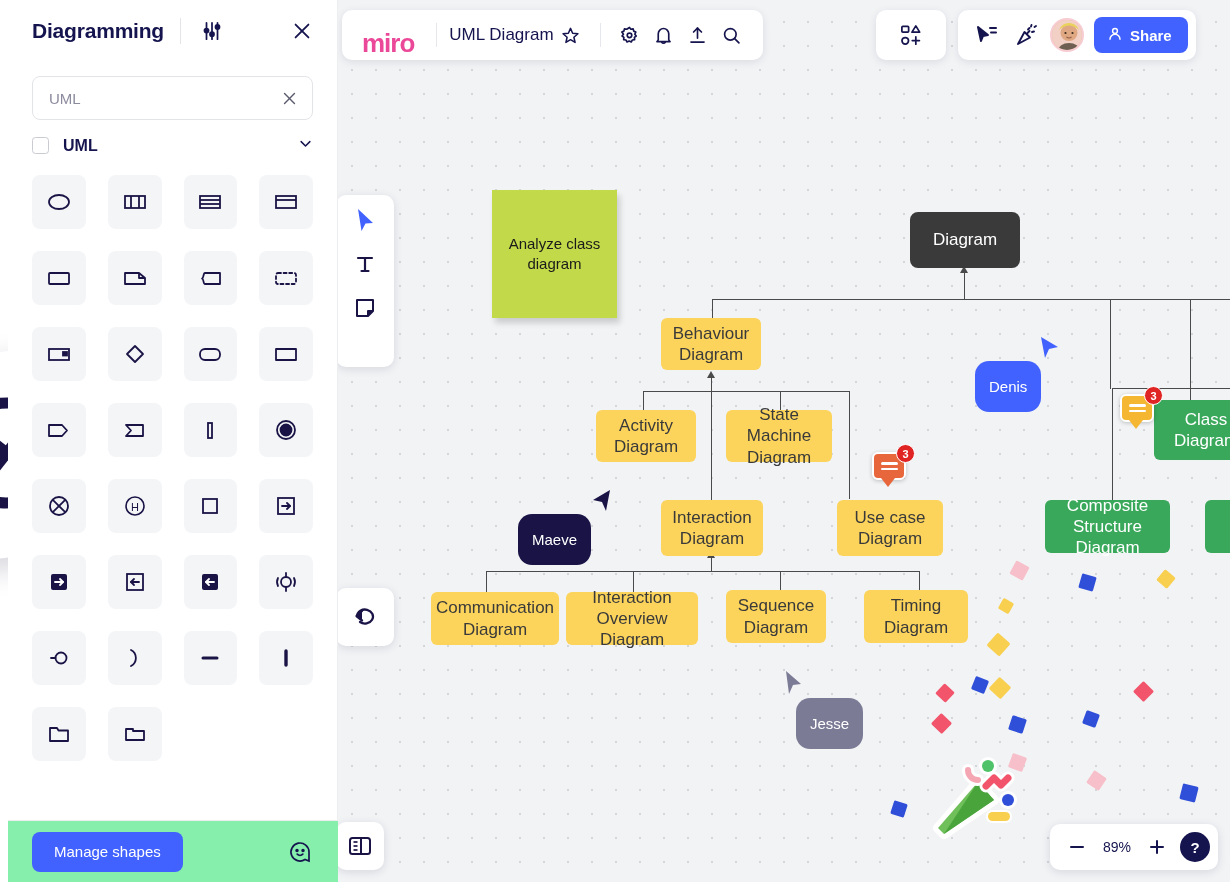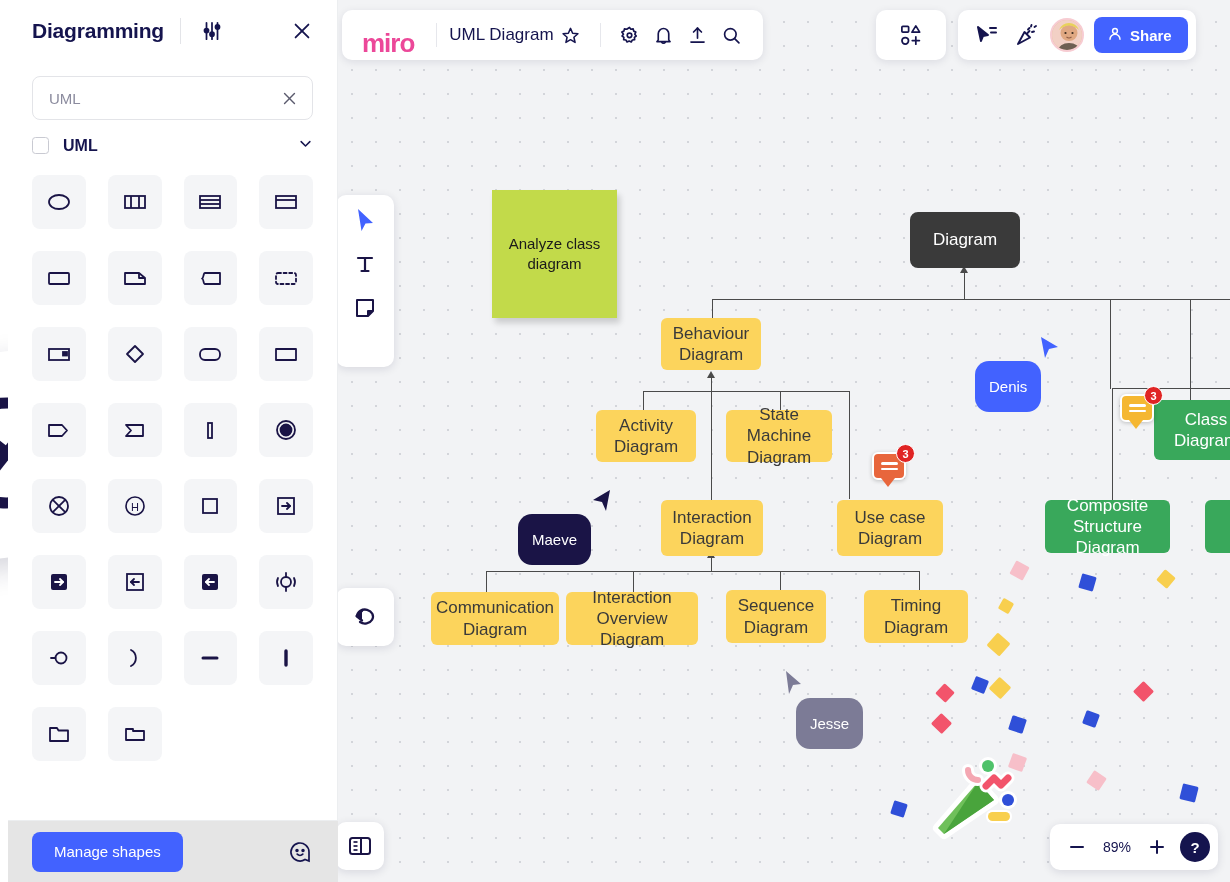--- a/index.html
+++ b/index.html
@@ -62,21 +62,21 @@
   }
   .shape-cell {
     height: 54px; border-radius: 8px; background: #f4f5f7;
     display: flex; align-items: center; justify-content: center; cursor: pointer;
   }
   .shape-cell svg { display: block; }
 
   .panel-foot {
     position: absolute; left: 0; bottom: 0; width: 330px; height: 62px;
     display: flex; align-items: center; padding: 0 24px;
-    background: #e5e5e5; border-top: 1px solid #eceef0;
+    background: #86efac; border-top: 1px solid #eceef0;
   }
   .btn-primary {
     background: #4262ff; color: #fff; border: 0; border-radius: 8px;
     height: 40px; padding: 0 22px; font-size: 15px; cursor: pointer;
     font-family: "Liberation Sans", sans-serif;
   }
   .foot-emoji { margin-left: auto; cursor: pointer; width: 28px; height: 28px;
                 display:flex;align-items:center;justify-content:center;}
 
   

